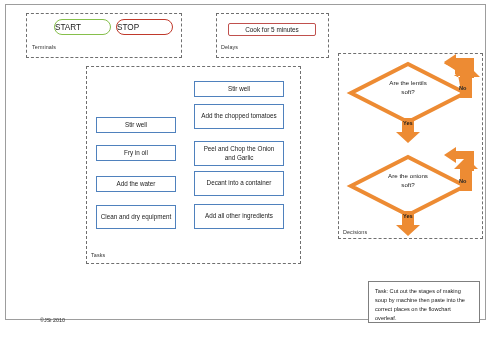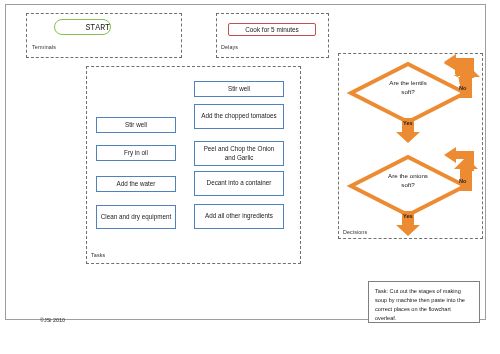--- a/index.html
+++ b/index.html
@@ -7,22 +7,22 @@
   body{width:500px;height:354px;overflow:hidden;font-family:"Liberation Sans",sans-serif;}
   #page{position:relative;width:500px;height:354px;background:#fff;}
 
   
   .page-frame{position:absolute;left:5px;top:4px;width:481px;height:316px;border:1px solid #9d9d9d;background:#fff;box-sizing:border-box;}
 
   .group-box{position:absolute;border:1px dashed #6f6f6f;box-sizing:border-box;background:transparent;}
   .group-label{position:absolute;font-size:5.4px;color:#333;letter-spacing:.1px;white-space:nowrap;}
 
   
-  .pill{position:absolute;box-sizing:border-box;display:flex;align-items:center;justify-content:flex-end;
-        background:#ffffff;border-radius:999px;font-size:8.2px;color:#1a1a1a;font-family:Liberation Mono, monospace;}
+  .pill{position:absolute;box-sizing:border-box;display:flex;align-items:center;justify-content:flex-start;
+        background:#ffffff;border-radius:999px;font-size:8.2px;color:#1a1a1a;}
   .pill.start{border:1.6px solid #8cc152;}
   .pill.start{border-color:#86bf4b;}
   .pill.stop{border:1.6px solid #c0392b;}
 
   
   .delay{position:absolute;box-sizing:border-box;display:flex;align-items:center;justify-content:center;
          background:#fff;border:1.4px solid #c0504d;border-radius:2px;font-size:6.4px;color:#1a1a1a;}
 
   
   .task{position:absolute;box-sizing:border-box;display:flex;align-items:center;justify-content:center;
@@ -48,20 +48,23 @@
 <div id="page">
 
   <div class="page-frame"></div>
 
   <div class="group-box" style="left:26px;top:13px;width:156px;height:45px;">
   </div>
   <div class="group-label" style="left:32px;top:44px;">Terminals</div>
 
   <div class="pill start" style="left:54px;top:19px;width:57px;height:16px;">
     <span>START</span>
+  </div>
+  <div class="pill stop" style="left:116px;top:19px;width:57px;height:16px;">
+    <span>STOP</span>
   </div>
 
   <div class="group-box" style="left:216px;top:13px;width:113px;height:45px;">
   </div>
   <div class="group-label" style="left:221px;top:44px;">Delays</div>
 
   <div class="delay" style="left:228px;top:23px;width:88px;height:13px;">
     <span>Cook for 5 minutes</span>
   </div>
 

